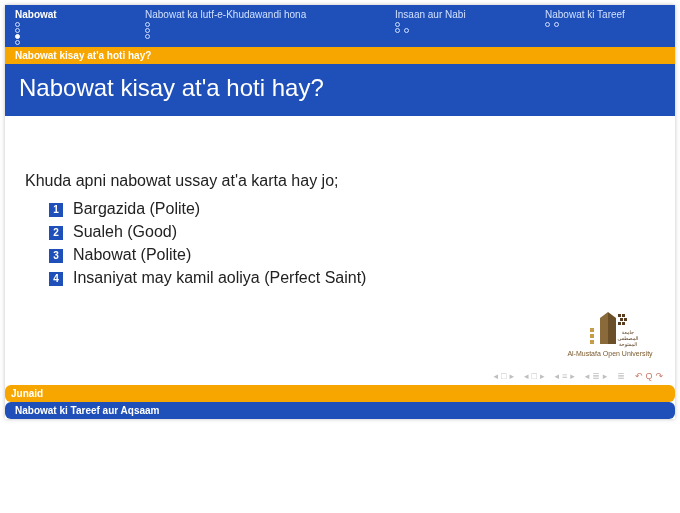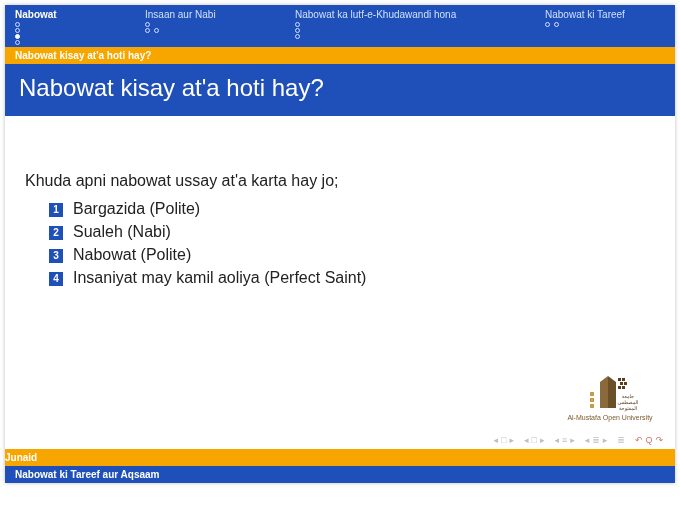--- a/index.html
+++ b/index.html
@@ -6,21 +6,21 @@
   body {
     font-family: "Segoe UI", "Helvetica Neue", Arial, sans-serif;
     background: #fff;
     width: 680px;
     height: 513px;
     overflow: hidden;
     position: relative;
   }
   .slide {
     width: 670px;
-    height: 478px;
+    height: 414px;
     margin: 5px;
     box-shadow: 0 0 4px rgba(0,0,0,0.25);
     position: relative;
     background: #fff;
     display: flex;
     flex-direction: column;
   }
   .nav-top {
     background: #1f4fb8;
     color: #fff;
@@ -108,28 +108,30 @@
     font-size: 9px;
     color: #bfbfbf;
   }
   .ctrl-bar .grp { display: flex; gap: 3px; align-items: center; }
   .ctrl-bar .accent { color: #c97b6a; }
   .footer-orange {
     background: #f7a600;
     color: #fff;
     font-size: 10px;
     font-weight: 600;
-    padding: 3px 0;
+    padding: 3px 6px;
+    border-radius: 6px;
   }
   .footer-blue {
     background: #1f4fb8;
     color: #fff;
     font-size: 10px;
     font-weight: 600;
     padding: 3px 10px;
+    border-radius: 6px;
   }
 </style>
 </head>
 <body>
 
 <div class="slide">
 
   <div class="nav-top">
     <div class="nav-sec current" style="flex:0 0 130px">
       <span class="nav-title">Nabowat</span>
@@ -141,42 +143,42 @@
             <span class="dot"></span>
           </div>
         <div class="nav-dots-row">
             <span class="dot fill"></span>
           </div>
         <div class="nav-dots-row">
             <span class="dot"></span>
           </div>
       </div>
     </div>
+    <div class="nav-sec" style="flex:0 0 250px">
+      <span class="nav-title">Nabowat ka lutf-e-Khudawandi hona</span>
+      <div class="nav-dots">
+        <div class="nav-dots-row">
+            <span class="dot"></span>
+          </div>
+        <div class="nav-dots-row">
+            <span class="dot"></span>
+          </div>
+        <div class="nav-dots-row">
+            <span class="dot"></span>
+          </div>
+      </div>
+    </div>
     <div class="nav-sec" style="flex:0 0 150px">
       <span class="nav-title">Insaan aur Nabi</span>
       <div class="nav-dots">
         <div class="nav-dots-row">
             <span class="dot"></span>
           </div>
         <div class="nav-dots-row">
             <span class="dot"></span>
-            <span class="dot"></span>
-          </div>
-      </div>
-    </div>
-    <div class="nav-sec" style="flex:0 0 250px">
-      <span class="nav-title">Nabowat ka lutf-e-Khudawandi hona</span>
-      <div class="nav-dots">
-        <div class="nav-dots-row">
-            <span class="dot"></span>
-          </div>
-        <div class="nav-dots-row">
-            <span class="dot"></span>
-          </div>
-        <div class="nav-dots-row">
             <span class="dot"></span>
           </div>
       </div>
     </div>
     <div class="nav-sec" style="flex:1">
       <span class="nav-title">Nabowat ki Tareef</span>
       <div class="nav-dots">
         <div class="nav-dots-row">
             <span class="dot"></span>
             <span class="dot"></span>
@@ -191,21 +193,21 @@
 
   <div class="content">
     <p class="lead">Khuda apni nabowat ussay at'a karta hay jo;</p>
     <ul class="enum">
       <li>
         <span class="num-box">1</span>
         <span>Bargazida (Polite)</span>
       </li>
       <li>
         <span class="num-box">2</span>
-        <span>Sualeh (Nabi)</span>
+        <span>Sualeh (Good)</span>
       </li>
       <li>
         <span class="num-box">3</span>
         <span>Nabowat (Polite)</span>
       </li>
       <li>
         <span class="num-box">4</span>
         <span>Insaniyat may kamil aoliya (Perfect Saint)</span>
       </li>
     </ul>

